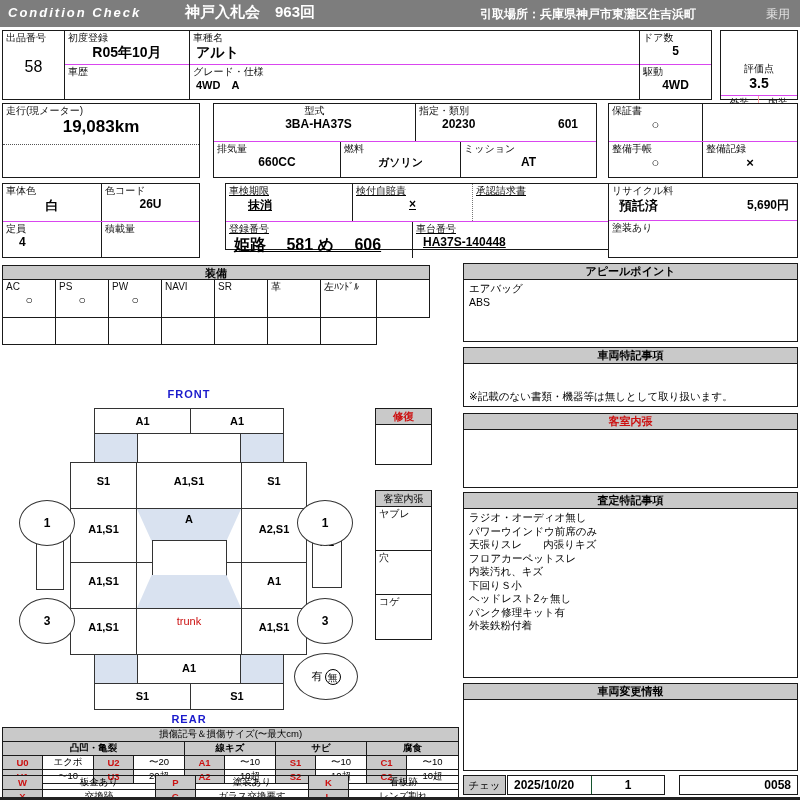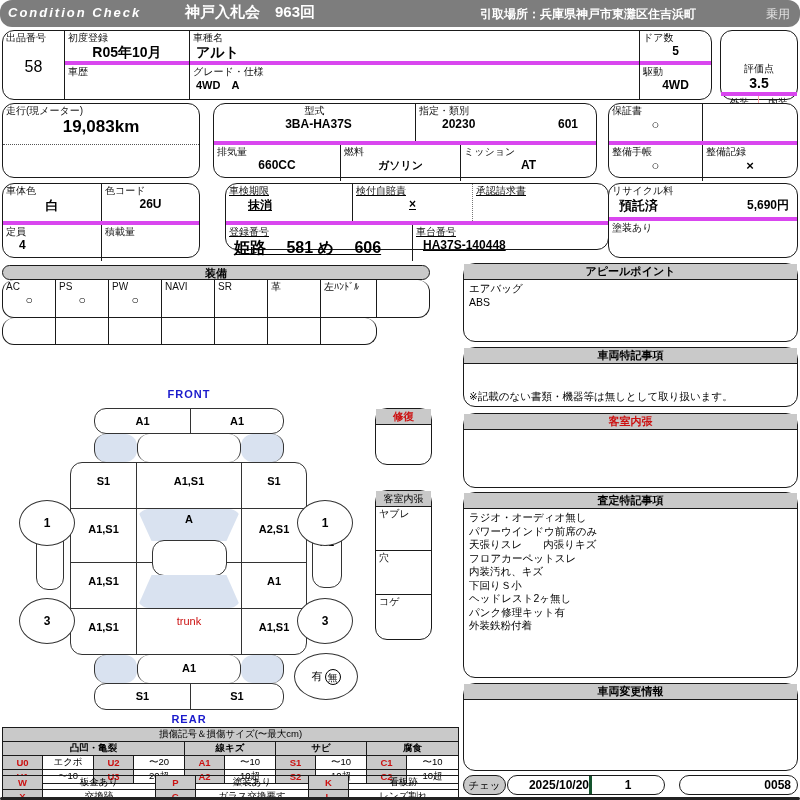--- a/index.html
+++ b/index.html
@@ -1,32 +1,32 @@
 <!DOCTYPE html>
 <html><head>
 <meta charset="utf-8">
 <style>
   html,body{margin:0;padding:0;background:#fff;}
   body{font-family:"Liberation Sans","DejaVu Sans",sans-serif;color:#000;}
   #sheet{position:relative;width:800px;height:800px;background:#fff;overflow:hidden;}
-  .abs{position:absolute;box-sizing:border-box;border-radius:12px;}
+  .abs{position:absolute;box-sizing:border-box;}
   .bx{border:1px solid #1a1a1a;background:#fff;}
   .lbl{font-size:10px;line-height:11px;padding:1px 3px;color:#111;}
   .val{font-weight:bold;}
   
   #topbar{left:0;top:0;width:800px;height:27px;background:#7d7d7d;color:#fff;}
   #topbar .brand{position:absolute;left:8px;top:5px;font-size:13px;font-style:italic;font-weight:bold;letter-spacing:2px;}
   #topbar .auct{position:absolute;left:185px;top:3px;font-size:15px;font-weight:bold;}
   #topbar .pick{position:absolute;left:480px;top:6px;font-size:12px;font-weight:bold;}
   #topbar .cls{position:absolute;right:10px;top:6px;font-size:12px;color:#e2e2e2;}
   
   .flexr{display:flex;}
   .cell{position:relative;box-sizing:border-box;}
   .vline{border-right:1px solid #1a1a1a;}
-  .gline{border-bottom:4px solid #d946ef;}
+  .gline{border-bottom:1px solid #d946ef;}
   .cv{text-align:center;font-weight:bold;}
   
   .panel{left:463px;width:335px;border:1px solid #1a1a1a;background:#fff;}
   .ph{height:15px;background:#c9c9c9;border-bottom:1px solid #1a1a1a;text-align:center;font-size:11px;line-height:15px;font-weight:bold;}
   .pbody{font-size:10.5px;line-height:13.5px;padding:2px 5px;}
   .red{color:#cc1111;}
   .blue{color:#1a1acc;}
   
   .shade{background:#d9e2f0;}
   .dline{border:1px solid #333;}
@@ -289,21 +289,21 @@
       <div>外装鉄粉付着</div>
     </div>
   </div>
 
   <div class="abs panel" style="top:683px;height:88px;">
     <div class="ph">車両変更情報</div>
   </div>
 
   <div class="abs bx" style="left:463px;top:775px;width:43px;height:20px;background:#c9c9c9;text-align:center;font-size:10.5px;line-height:19px;">チェック</div>
   <div class="abs bx flexr" style="left:507px;top:775px;width:158px;height:20px;">
-    <div class="val" style="width:84px;font-size:12px;line-height:18px;padding-left:6px;border-right:3px solid #14532d;box-sizing:border-box;text-align:right;">2025/10/20</div>
+    <div class="val" style="width:84px;font-size:12px;line-height:18px;padding-left:6px;border-right:1px solid #14532d;box-sizing:border-box;">2025/10/20</div>
     <div class="cv" style="flex:1;font-size:12px;line-height:18px;">1</div>
   </div>
   <div class="abs bx" style="left:679px;top:775px;width:119px;height:20px;text-align:right;font-size:12px;font-weight:bold;line-height:18px;padding-right:6px;">0058</div>
 
   <div class="abs" style="left:0;top:385px;width:460px;height:345px;">
     <div class="abs dlab blue" style="left:94px;top:3px;width:190px;letter-spacing:1px;">FRONT</div>
 
     <div class="abs dline flexr" style="left:94px;top:23px;width:190px;height:26px;background:#fff;">
       <div class="dlab" style="width:95px;border-right:1px solid #333;line-height:24px;">A1</div>
       <div class="dlab" style="flex:1;line-height:24px;">A1</div>

